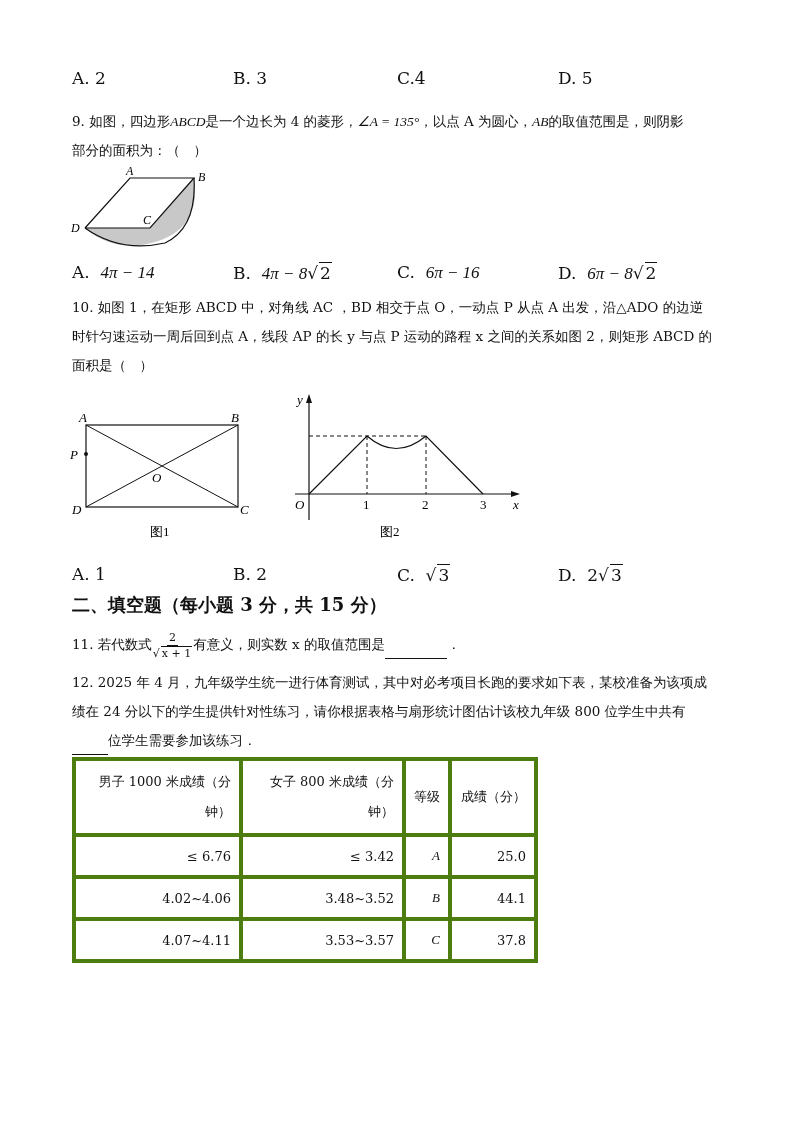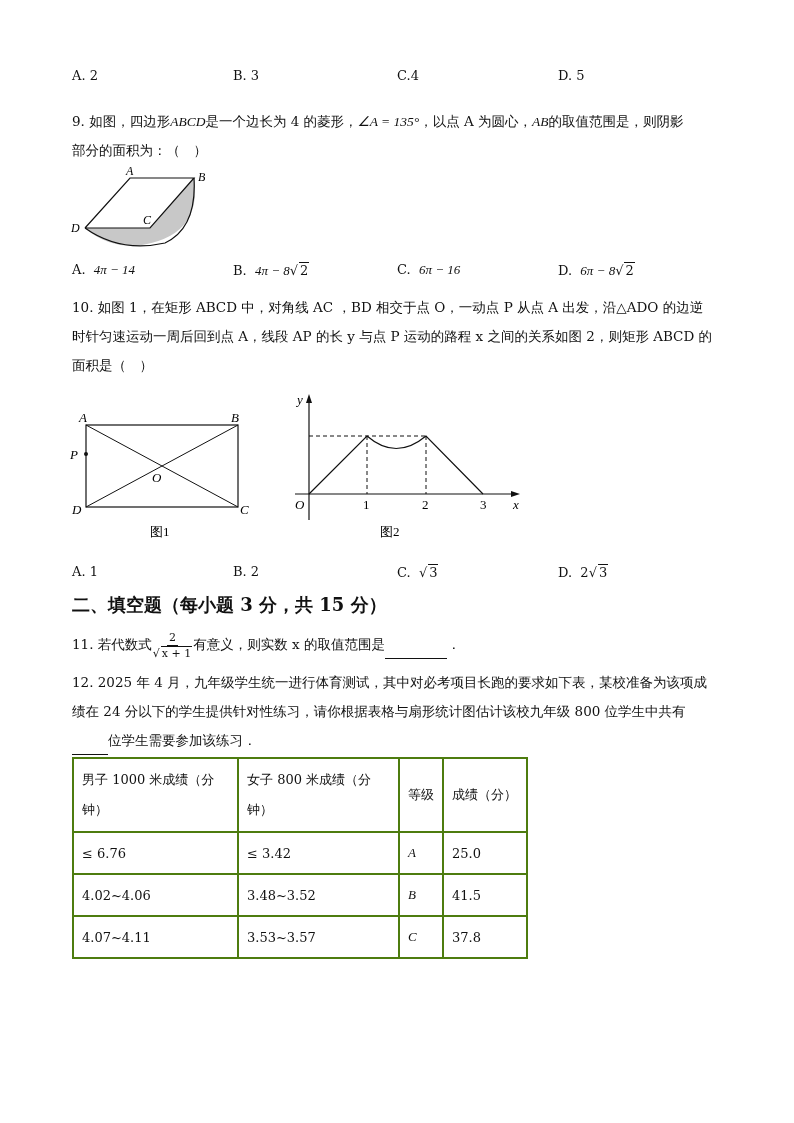--- a/index.html
+++ b/index.html
@@ -1,28 +1,28 @@
 <!DOCTYPE html>
 <html><head>
 <meta charset="utf-8">
 <style>
   html, body { margin:0; padding:0; background:#ffffff; }
   body { width:794px; height:1123px; position:relative; overflow:hidden;
          font-family:"DejaVu Serif","Liberation Serif",serif; color:#111; font-size:13.5px; }
   .abs { position:absolute; white-space:nowrap; }
-  .opt { position:absolute; font-size:13px; }
+  .opt { position:absolute; font-size:17px; }
   .it { font-style:italic; font-family:Liberation Serif, serif; }
   .q { position:absolute; left:72px; font-size:13.5px; line-height:28px; }
   .heading { position:absolute; left:72px; top:593px; font-weight:bold; font-size:18px; }
   .sqrt { display:inline-block; border-top:1px solid #111; padding:0 1px; margin-left:1px; }
   .blank { display:inline-block; border-bottom:1px solid #111; }
   .frac { display:inline-flex; flex-direction:column; align-items:center; vertical-align:middle; font-size:11px; line-height:14px; margin:0 1px; }
   .frac .num { border-bottom:1px solid #111; padding:0 2px; }
   table { position:absolute; left:72px; top:757px; border-collapse:collapse; font-size:13px; }
-  td { border:2px solid #4d7c0f; padding:6px 8px; vertical-align:middle; }
+  td { border:4px solid #4d7c0f; padding:6px 8px; vertical-align:middle;text-align:right; }
   svg text { font-family:"Liberation Serif",serif; }
 </style>
 </head>
 <body>
 
 <div>
   <span class="opt" style="left:72px;top:68px"><span>A.</span> <span>2</span></span>
   <span class="opt" style="left:233px;top:68px"><span>B.</span> <span>3</span></span>
   <span class="opt" style="left:397px;top:68px"><span>C.</span><span>4</span></span>
   <span class="opt" style="left:558px;top:68px"><span>D.</span> <span>5</span></span>
@@ -118,21 +118,21 @@
   <tr style="height:42px">
     <td>≤ 6.76</td>
     <td>≤ 3.42</td>
     <td class="it">A</td>
     <td>25.0</td>
   </tr>
   <tr style="height:42px">
     <td>4.02~4.06</td>
     <td>3.48~3.52</td>
     <td class="it">B</td>
-    <td>41.5</td>
+    <td>44.1</td>
   </tr>
   <tr style="height:42px">
     <td>4.07~4.11</td>
     <td>3.53~3.57</td>
     <td class="it">C</td>
     <td>37.8</td>
   </tr>
 </tbody>
   </table>
 

